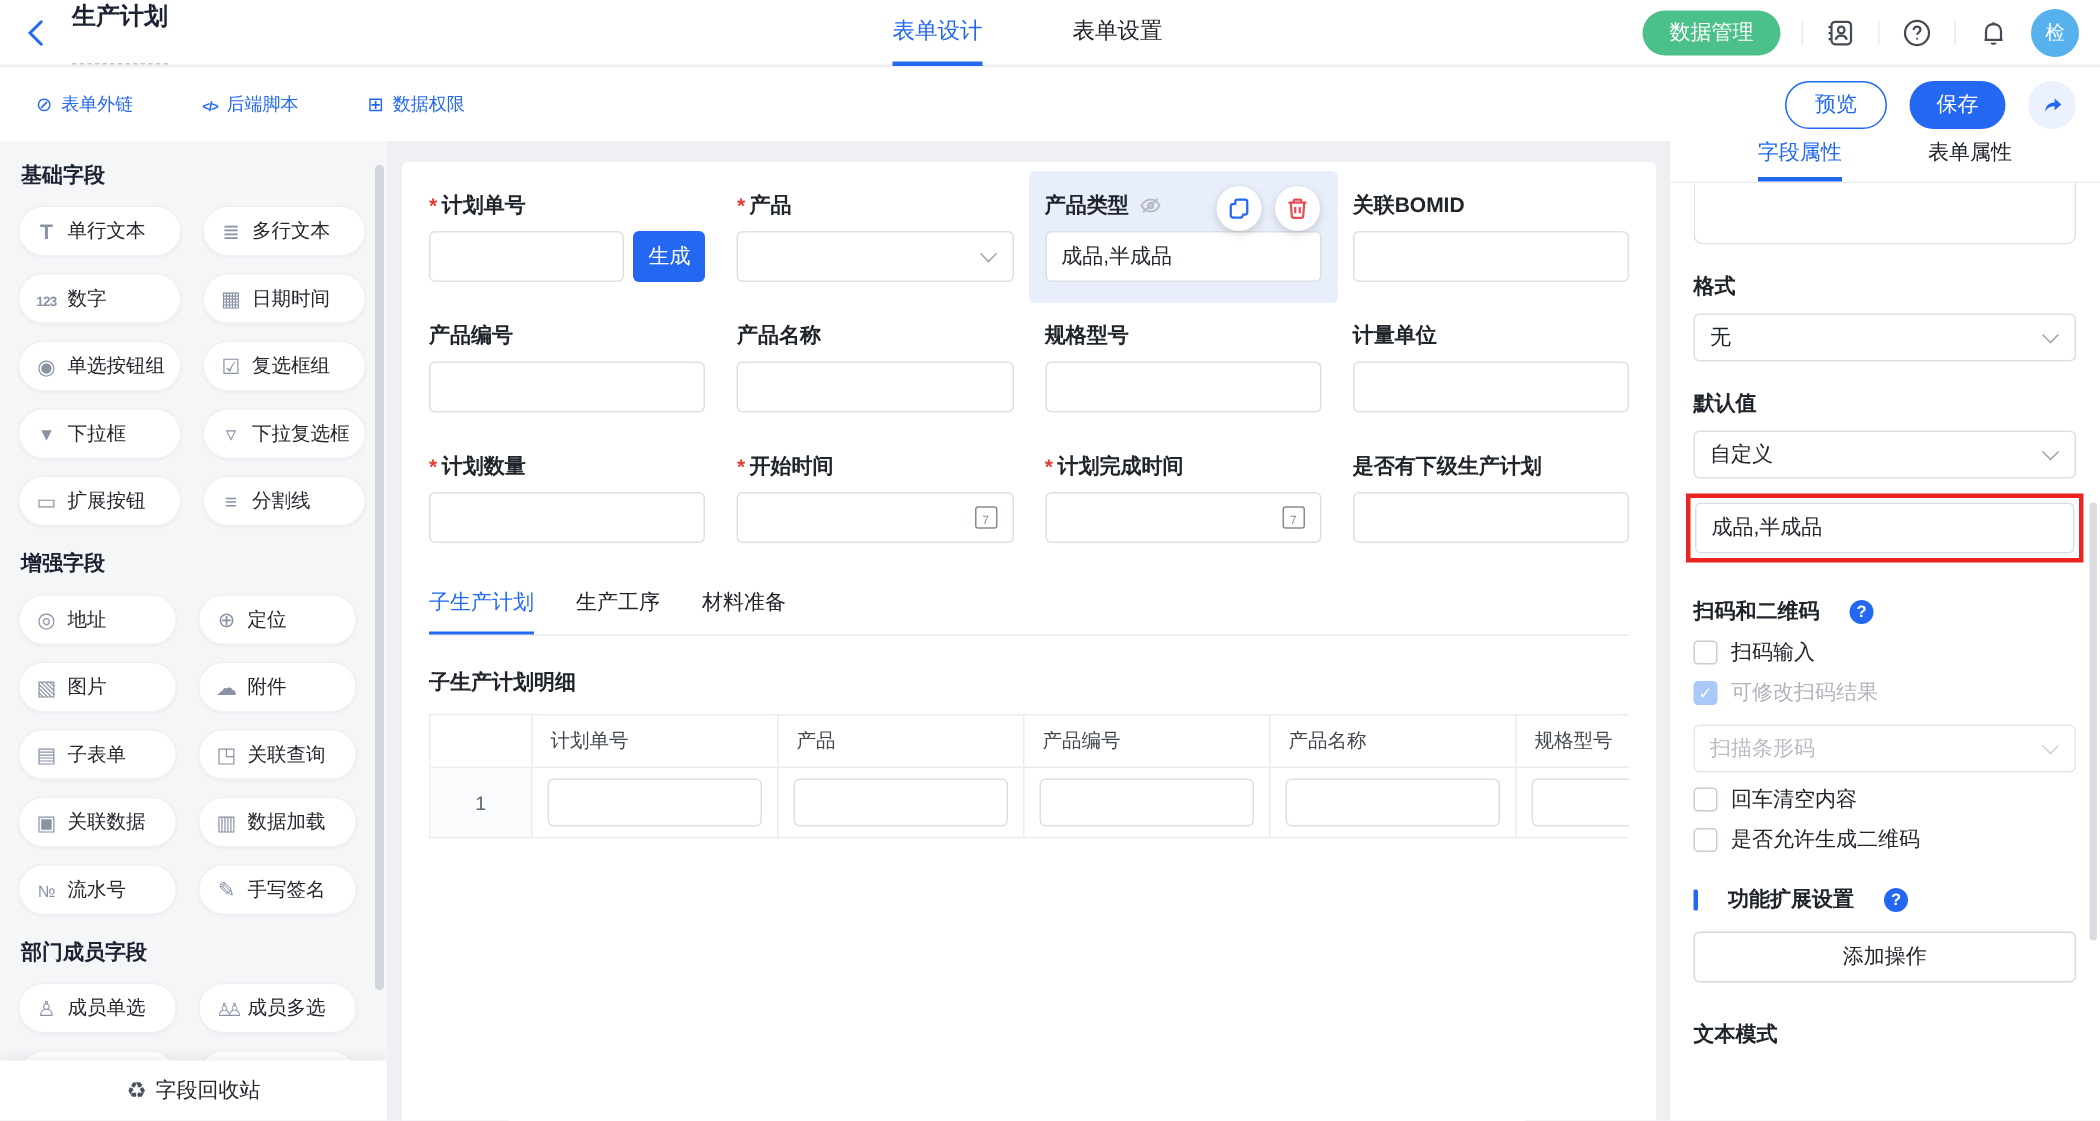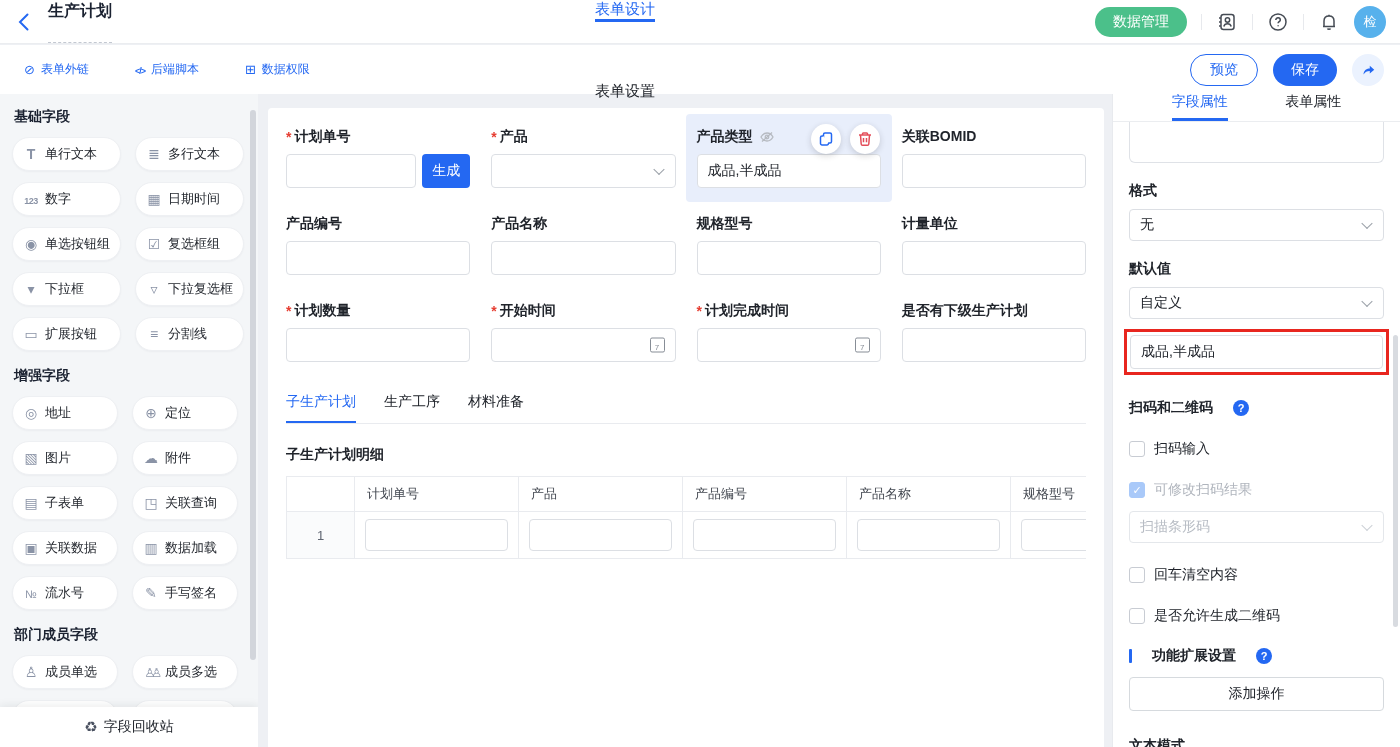--- a/index.html
+++ b/index.html
@@ -6,21 +6,21 @@
   html,body { width:1400px; height:747px; overflow:hidden;
     font-family:"Liberation Sans","DejaVu Sans",sans-serif; color:#20242b; background:#eef0f4; }
   .app { position:relative; width:1400px; height:747px; }
 
   
   .header { position:absolute; left:0; top:0; width:1400px; height:44px; background:#fff;
     border-bottom:1px solid #ebedf0; display:flex; align-items:center; z-index:30; }
   .back { margin-left:18px; width:20px; height:20px; display:flex; align-items:center; cursor:pointer; }
   .hd-title { margin-left:10px; font-size:16px; font-weight:700; color:#1b2231;
     border-bottom:1px dashed #c3c8d1; padding-bottom:20px; }
-  .hd-tabs { position:absolute; left:595px; top:0; height:44px; display:flex; gap:60px;flex-direction:column; }
+  .hd-tabs { position:absolute; left:595px; top:0; height:44px; display:flex; gap:60px; }
   .hd-tab { height:44px; display:flex; align-items:center; font-size:15px; color:#20242b;
     border-bottom:3px solid transparent; cursor:pointer; }
   .hd-tab.active { color:#2468f2; border-bottom-color:#2468f2; }
   .hd-right { position:absolute; right:14px; top:0; height:44px; display:flex; align-items:center; gap:14px; }
   .btn-green { height:30px; padding:0 18px; border-radius:15px; background:#4bc08a; color:#fff;
     font-size:14px; display:flex; align-items:center; cursor:pointer; }
   .hd-sep { width:1px; height:16px; background:#e7e9ed; }
   .hd-ic { width:22px; height:22px; display:flex; align-items:center; justify-content:center; cursor:pointer; }
   .avatar { width:32px; height:32px; border-radius:50%; background:#57b1ec; color:#fff;
     font-size:13px; display:flex; align-items:center; justify-content:center; cursor:pointer; }
@@ -133,21 +133,21 @@
   .p-label { font-size:14px; font-weight:600; margin-top:19px; }
   .p-select { margin-top:9px; position:relative; height:32px; border:1px solid #dcdfe4; border-radius:4px;
     display:flex; align-items:center; padding:0 10px; font-size:14px; cursor:pointer; background:#fff; }
   .p-select.disabled { color:#b7bcc4; border-color:#e4e7eb; cursor:default; }
   .p-select.disabled .chev { border-color:#ccd0d6; }
   .red-box { margin:10px -5px 0; border:3px solid #e8261f; padding:3px; }
   .red-box .cinput { border-radius:4px; }
   .p-section { margin-top:24px; display:flex; align-items:center; gap:20px; font-size:14px; font-weight:700; }
   .help-dot { width:16px; height:16px; border-radius:50%; background:#2468f2; color:#fff; font-size:11px;
     font-weight:700; display:flex; align-items:center; justify-content:center; cursor:pointer; }
-  .chk-row { margin-top:23px; display:flex; align-items:center; gap:9px; font-size:14px; color:#20242b; cursor:pointer; }
+  .chk-row { margin-top:9px; display:flex; align-items:center; gap:9px; font-size:14px; color:#20242b; cursor:pointer; }
   .chk { width:16px; height:16px; border:1px solid #c8ccd3; border-radius:3px; background:#fff; flex:none;
     display:flex; align-items:center; justify-content:center; font-size:11px; color:#fff; }
   .chk-row.checked .chk { background:#a9c9f9; border-color:#a9c9f9; }
   .chk-row.checked .chk::before { content:"✓"; }
   .chk-row.disabled { color:#b0b5bd; cursor:default; }
   .blue-bar { width:3px; height:14px; background:#2468f2; border-radius:1px; }
   .btn-add { margin-top:12px; height:34px; border:1px solid #d6dade; border-radius:4px; background:#fff;
     font-size:14px; display:flex; align-items:center; justify-content:center; cursor:pointer; }
   .p-scroll { position:absolute; right:2px; top:254px; width:5px; height:292px; border-radius:3px; background:#d8dbe0; }
 

